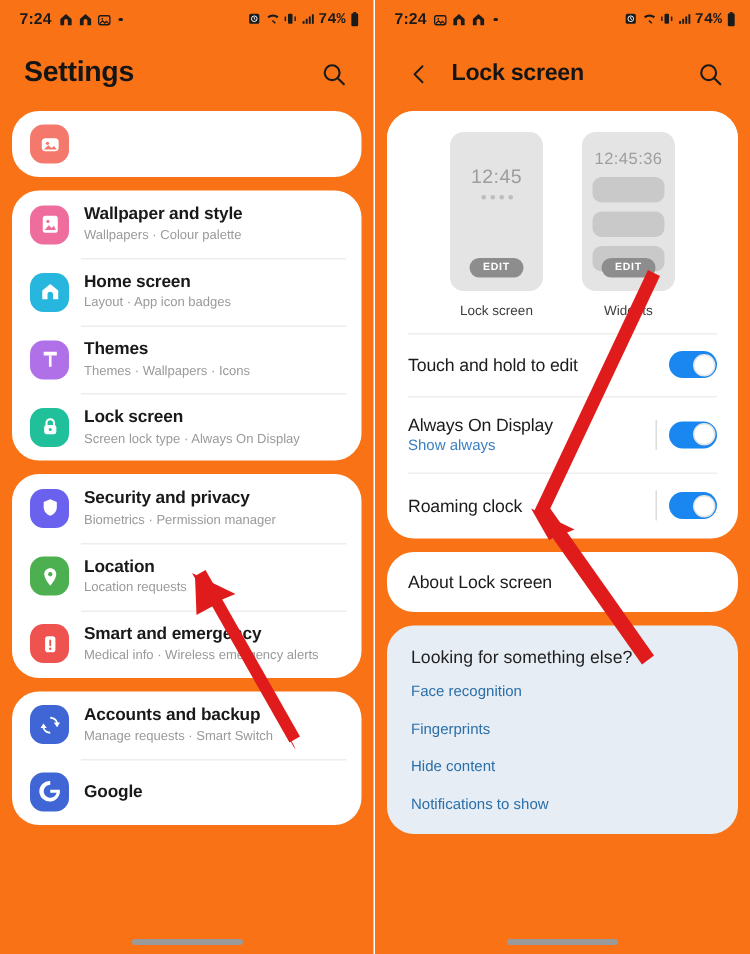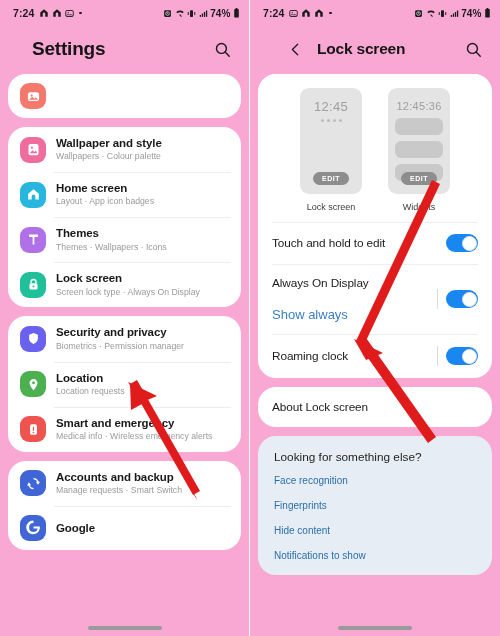--- a/index.html
+++ b/index.html
@@ -7,48 +7,48 @@
     width: 500px; height: 636px;
     background: #ffffff;
     font-family: "Liberation Sans", sans-serif;
     overflow: hidden;
   }
   .stage { position: relative; width: 500px; height: 636px; display: flex; }
 
   .phone {
     position: relative;
     width: 250px; height: 636px;
-    background: #f9a8d4;
+    background: #f97316;
     overflow: hidden;
   }
   .phone.left { border-right: 1px solid #ffffff; }
 
   
   .statusbar {
     height: 26px;
     display: flex; align-items: center;
     padding: 0 9px 0 13px;
     font-size: 10.5px;
     color: #1b1b1b;
     font-weight: 600;
     letter-spacing: .1px;
   }
   .sb-left { display: flex; align-items: center; gap: 3px; }
   .sb-time { font-size: 10.5px; font-weight: 600; margin-right: 2px; }
   .sb-spacer { flex: 1; }
-  .sb-right { display: flex; align-items: center; gap: 2.5px; font-size: 10px; }
+  .sb-right { display: flex; align-items: flex-start; gap: 2.5px; font-size: 10px; font-family: Liberation Mono, monospace; }
   .sb-ic { display:inline-block; line-height: 0; }
   .sb-dot { width: 2.5px; height: 2.5px; border-radius: 50%; background: #1b1b1b; display:inline-block; margin-left:2px;}
   .sb-batt { font-size: 10px; font-weight: 600; }
 
   
   .appbar {
     height: 46px;
     display: flex; align-items: center;
-    padding: 0 14px 0 32px;
+    padding: 0 14px 0 16px;
   }
   .appbar .title {
     font-size: 19px;
     font-weight: 700;
     color: #151515;
     letter-spacing: -.2px;
   }
   .appbar.sub .title { font-size: 15.5px; font-weight: 700; margin-left: 9px; }
   .appbar .grow { flex: 1; }
   .icon-btn { width: 26px; height: 26px; display:flex; align-items:center; justify-content:center; cursor: pointer; }
@@ -94,21 +94,21 @@
     cursor: pointer;
   }
   .prow + .prow::before,
   .prow.div::before {
     content: "";
     position: absolute; left: 14px; right: 14px; top: 0;
     height: 1px; background: #eeeeee;
   }
   .prow .ptxt { flex: 1; }
   .p1 { font-size: 11.8px; color: #1b1b1b; font-weight: 400; letter-spacing: -.1px; }
-  .p2 { font-size: 13px; color: #3a7fc1; margin-top: 17px; }
+  .p2 { font-size: 10px; color: #3a7fc1; margin-top: 2px; }
 
   .switch {
     width: 32px; height: 18px;
     border-radius: 10px;
     background: #1a87f0;
     position: relative;
     flex: 0 0 32px;
     margin-left: 8px;
   }
   .switch .knob {
@@ -130,21 +130,21 @@
   .prev { width: 62px; }
   .prev .screen {
     width: 62px; height: 106px;
     background: #e4e4e4;
     border-radius: 9px;
     position: relative;
     display:flex; flex-direction: column; align-items:center;
   }
   .prev .clock {
     font-size: 13px; color: #9e9e9e; font-weight: 400;
-    margin-top: 11px; letter-spacing: .3px;
+    margin-top: 22px; letter-spacing: .3px;
   }
   .prev .clock.small { font-size: 11px; margin-top: 12px; }
   .prev .dots { display:flex; gap:3px; margin-top: 5px; }
   .prev .dots i { width: 3px; height: 3px; background:#bdbdbd; border-radius:50%; display:block; }
   .prev .wbar {
     width: 48px; height: 17px; background: #c9c9c9; border-radius: 6px; margin-top: 6px;
   }
   .prev .edit {
     position: absolute; left: 50%; transform: translateX(-50%);
     bottom: 9px;

